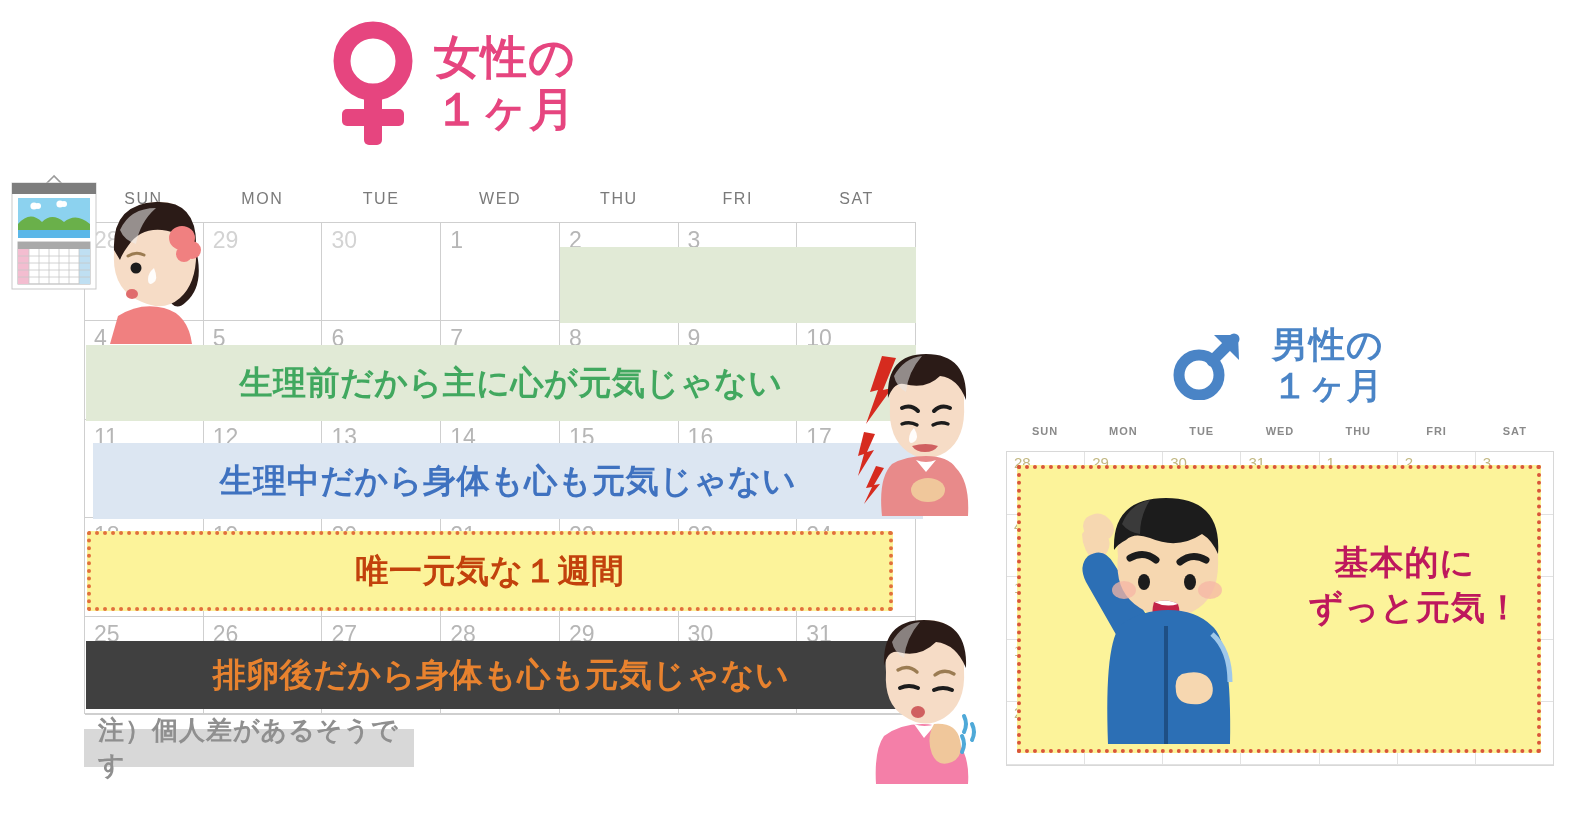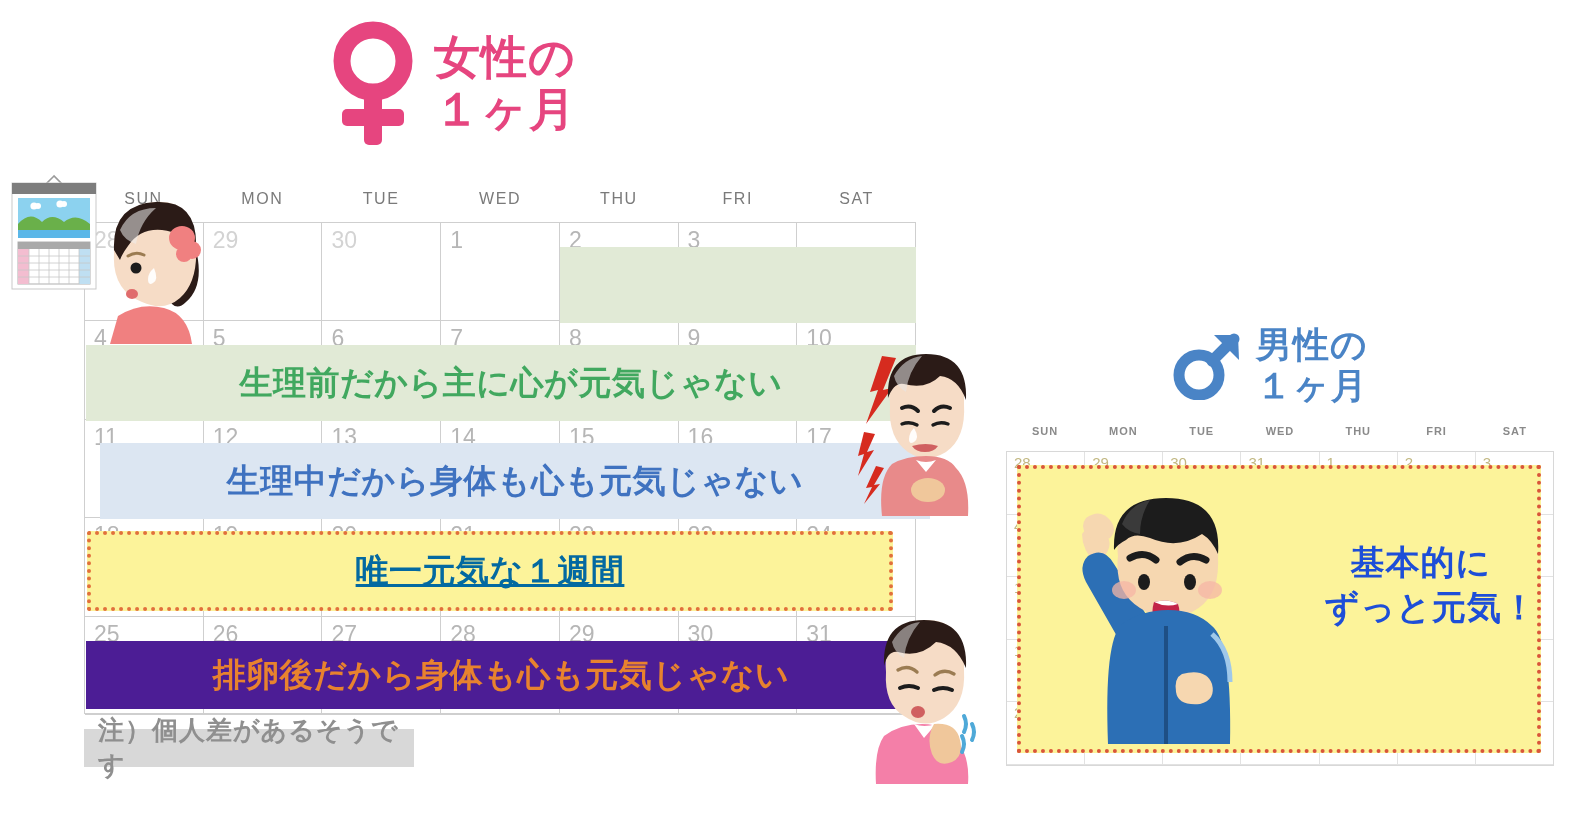--- a/index.html
+++ b/index.html
@@ -16,21 +16,21 @@
   .abs{position:absolute;}
 
   
   #female-header{left:330px;top:14px;width:330px;height:140px;display:flex;align-items:center;gap:18px;}
   .gender-glyph{display:block;}
   #female-title{color:#E6457F;font-size:46px;line-height:1.12;font-weight:700;letter-spacing:1px;}
   #female-title .l2{display:block;}
 
   
   #male-header{left:1172px;top:315px;width:300px;height:100px;display:flex;align-items:center;gap:14px;}
-  #male-title{color:#4A84C6;font-size:36px;line-height:1.14;font-weight:700;letter-spacing:1px;}
+  #male-title{color:#4A84C6;font-size:36px;line-height:1.14;font-weight:700;letter-spacing:1px;margin-left:16px;}
   #male-title .l2{display:block;}
 
   
   #female-calendar{left:84px;top:190px;width:832px;height:525px;}
   #female-calendar .dow-row{display:flex;height:32px;}
   #female-calendar .dow{flex:1;text-align:center;color:#7A7A7A;font-size:16px;letter-spacing:1.6px;font-weight:500;}
   #female-calendar .grid{position:relative;width:832px;height:492px;border:1px solid #CFCFCF;box-sizing:border-box;background:#fff;}
   #female-calendar .wk{position:relative;display:flex;height:98.4px;border-bottom:1px solid #CFCFCF;box-sizing:border-box;}
   #female-calendar .wk:last-child{border-bottom:none;}
   #female-calendar .cell{flex:1;border-right:1px solid #CFCFCF;box-sizing:border-box;position:relative;}
@@ -38,46 +38,46 @@
   #female-calendar .dnum{position:absolute;left:9px;top:4px;font-size:23px;color:#B6B6B6;font-weight:400;}
   #female-calendar .dnum.muted{color:#D3D3D3;}
 
   
   .band{position:absolute;display:flex;align-items:center;justify-content:center;box-sizing:border-box;}
   .band-label{font-size:33px;font-weight:700;white-space:nowrap;letter-spacing:0.5px;}
 
   #band-green{left:475px;top:24px;width:356px;height:76px;background:#E1EAD6;}
   #band-pre  {left:1px;top:122px;width:830px;height:76px;background:#E1EAD6;}
   #band-pre .band-label{color:#41A85F;margin-left:20px;}
-  #band-menstrual{left:15px;top:220px;width:830px;height:76px;background:#DCE6F2;}
+  #band-menstrual{left:8px;top:220px;width:830px;height:76px;background:#DCE6F2;}
   #band-menstrual .band-label{color:#3F72C0;}
   #band-good{left:2px;top:308px;width:806px;height:80px;background:#FCF39A;
              border:4px dotted #E1703C;border-radius:2px;}
-  #band-good .band-label{color:#0369a1;text-decoration:underline;}
-  #band-post{left:1px;top:418px;width:830px;height:68px;background:#4c1d95;}
+  #band-good .band-label{color:#c2410c;}
+  #band-post{left:1px;top:418px;width:830px;height:68px;background:#404040;}
   #band-post .band-label{color:#E8822E;}
 
   
   #footnote{left:84px;top:729px;width:330px;height:38px;background:#D8D8D8;
             display:flex;align-items:center;padding-left:14px;box-sizing:border-box;}
   #footnote span{color:#8F8F8F;font-size:26px;font-weight:600;letter-spacing:1px;}
 
   
   #male-calendar{left:1006px;top:425px;width:548px;height:345px;}
   #male-calendar .dow-row{display:flex;height:26px;}
   #male-calendar .dow{flex:1;text-align:center;color:#8A8A8A;font-size:11px;letter-spacing:1px;font-weight:600;}
   #male-calendar .grid{position:relative;width:548px;height:315px;border:1px solid #D8D8D8;box-sizing:border-box;background:#fff;}
   #male-calendar .wk{display:flex;height:62.6px;border-bottom:1px solid #E2E2E2;box-sizing:border-box;}
   #male-calendar .wk:last-child{border-bottom:none;}
   #male-calendar .cell{flex:1;border-right:1px solid #E2E2E2;box-sizing:border-box;position:relative;}
   #male-calendar .cell:last-child{border-right:none;}
   #male-calendar .dnum{position:absolute;left:7px;top:2px;font-size:15px;color:#C2B882;}
   #male-yellow{position:absolute;left:10px;top:13px;width:524px;height:288px;
                background:#FCF39A;border:4px dotted #D9553B;box-sizing:border-box;}
-  #male-text{position:absolute;right:16px;top:88px;color:#1d4ed8;font-size:34px;
+  #male-text{position:absolute;right:32px;top:88px;color:#be185d;font-size:34px;
              font-weight:700;line-height:1.32;text-align:center;letter-spacing:1px;}
   #male-text .l2{display:block;margin-left:20px;}
 
   
   .illus{position:absolute;}
   #wall-calendar{left:8px;top:172px;width:92px;height:120px;}
   #girl-worried{left:96px;top:196px;width:112px;height:148px;}
   #girl-cramps{left:858px;top:346px;width:118px;height:170px;}
   #girl-tired{left:858px;top:612px;width:122px;height:172px;}
   #man-happy{left:1062px;top:494px;width:206px;height:250px;}

